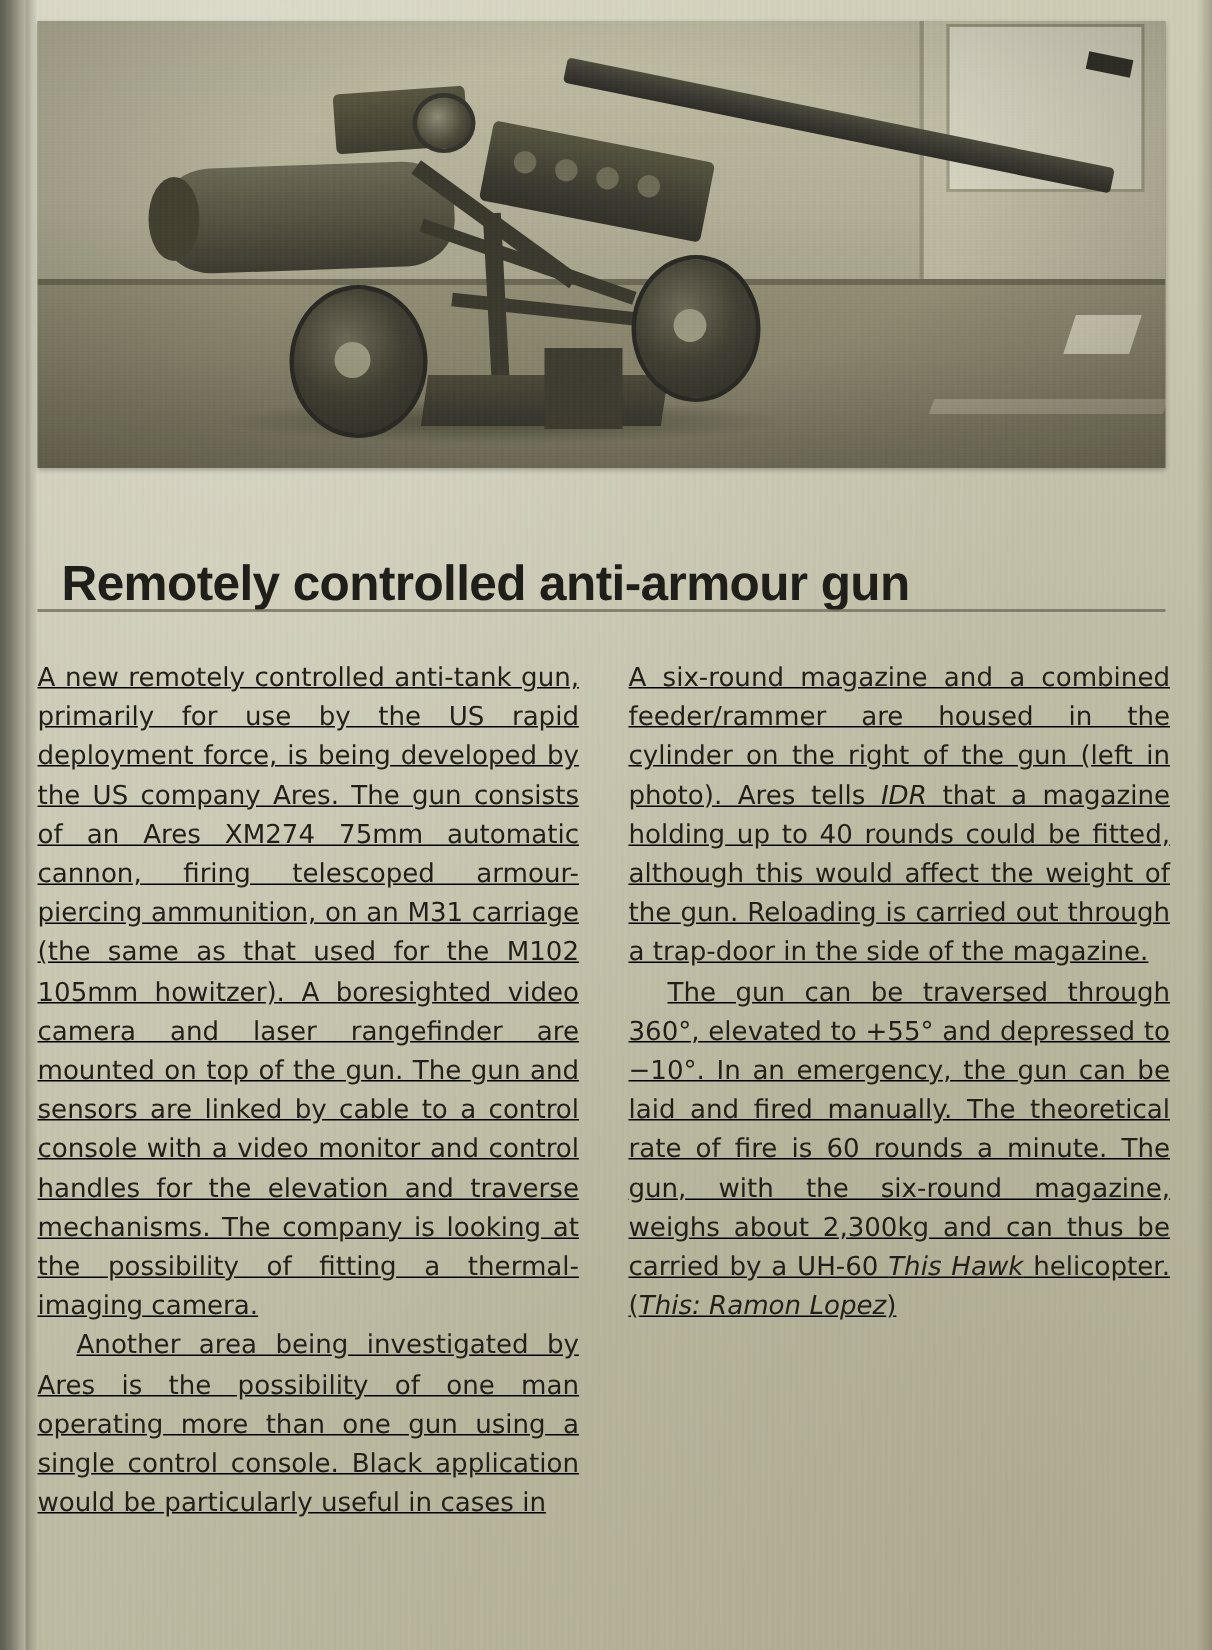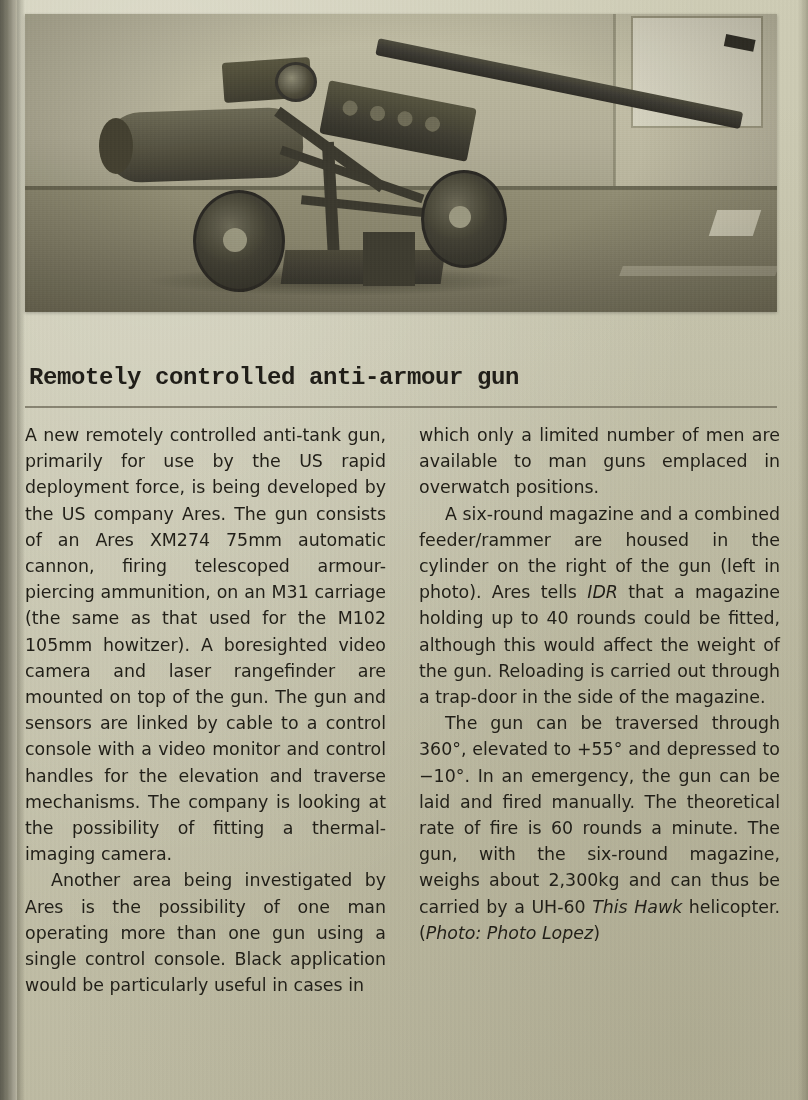--- a/index.html
+++ b/index.html
@@ -228,48 +228,49 @@
   }
   .photo-vignette {
     position: absolute;
     inset: 0;
     background: radial-gradient(ellipse at 50% 45%, rgba(0,0,0,0) 45%, rgba(40,36,24,0.30) 100%);
   }
 
   
   .headline {
     position: absolute;
-    left: 4px;
+    left: 16px;
     top: 349px;
     width: 760px;
-    font-family: Liberation Mono, monospace;
+    font-family: Liberation Sans, sans-serif;
     font-weight: bold;
-    font-size: 24px;
+    font-size: 33px;
     letter-spacing: -0.4px;
     color: #1f1d17;
     line-height: 1.1;
   }
   .rule {
     position: absolute;
     left: 0px;
     top: 406px;
     width: 752px;
     height: 2px;
     background: #6d6a58;
     opacity: 0.75;
   }
 
   
   .cols {
     position: absolute;
     left: 0px;
-    top: 422px;
+    top: 439px;
     width: 756px;
     display: flex;
     gap: 33px;
+    text-decoration: underline;
   }
   .col {
     width: 361px;
     font-family: "DejaVu Sans", sans-serif;
     font-size: 17.4px;
     line-height: 26.2px;
     color: #201e17;
     text-align: justify;
     text-justify: inter-word;
   }
@@ -341,21 +342,20 @@
 
     <h1 class="headline">Remotely controlled anti-armour gun</h1>
     <div class="rule"></div>
 
     <div class="cols">
       <div class="col">
         <p>A new remotely controlled anti-tank gun, primarily for use by the US rapid deployment force, is being developed by the US company Ares. The gun consists of an Ares XM274 75mm automatic cannon, firing telescoped armour-piercing ammunition, on an M31 carriage (the same as that used for the M102 105mm howitzer). A boresighted video camera and laser rangefinder are mounted on top of the gun. The gun and sensors are linked by cable to a control console with a video monitor and control handles for the elevation and traverse mechanisms. The company is looking at the possibility of fitting a thermal-imaging camera.</p>
         <p>Another area being investigated by Ares is the possibility of one man operating more than one gun using a single control console. Black application would be particularly useful in cases in</p>
       </div>
       <div class="col">
-        <p>which only a limited number of men are available to man guns emplaced in overwatch positions.</p>
         <p>A six-round magazine and a combined feeder/rammer are housed in the cylinder on the right of the gun (left in photo). Ares tells <em>IDR</em> that a magazine holding up to 40 rounds could be fitted, although this would affect the weight of the gun. Reloading is carried out through a trap-door in the side of the magazine.</p>
-        <p>The gun can be traversed through 360°, elevated to +55° and depressed to −10°. In an emergency, the gun can be laid and fired manually. The theoretical rate of fire is 60 rounds a minute. The gun, with the six-round magazine, weighs about 2,300kg and can thus be carried by a UH-60 <em>This Hawk</em> helicopter. (<em>Photo: Photo Lopez</em>)</p>
+        <p>The gun can be traversed through 360°, elevated to +55° and depressed to −10°. In an emergency, the gun can be laid and fired manually. The theoretical rate of fire is 60 rounds a minute. The gun, with the six-round magazine, weighs about 2,300kg and can thus be carried by a UH-60 <em>This Hawk</em> helicopter. (<em>This: Ramon Lopez</em>)</p>
       </div>
     </div>
   </div>
 
   <div class="paper-noise"></div>
 </div>
 
 </body></html>

